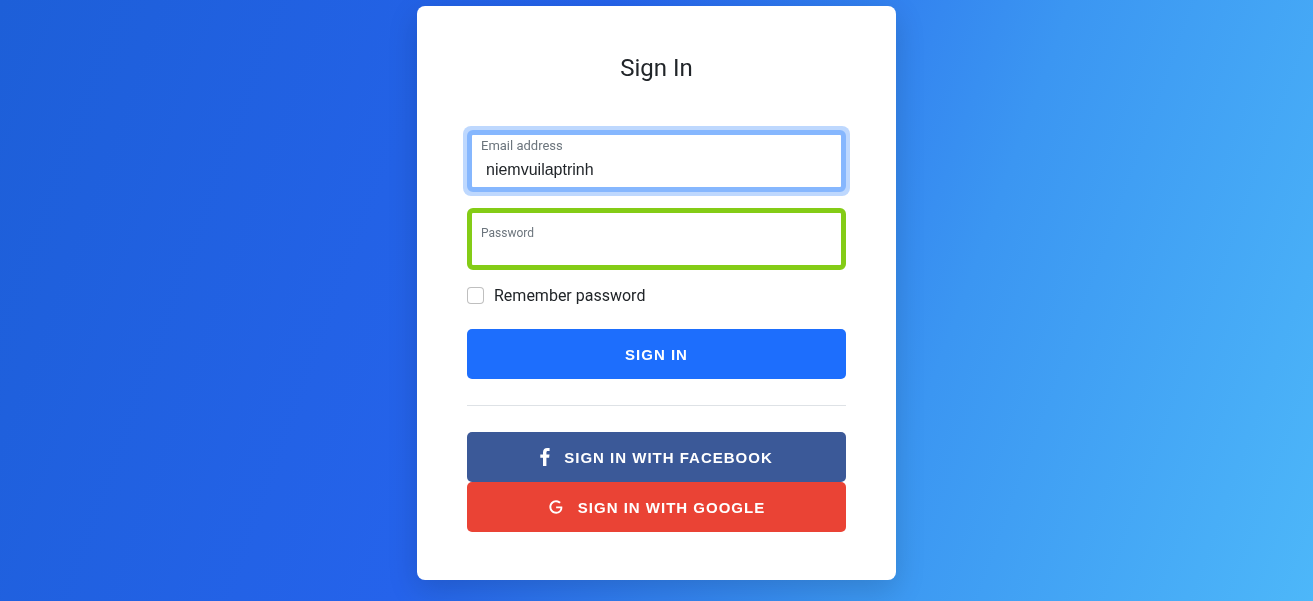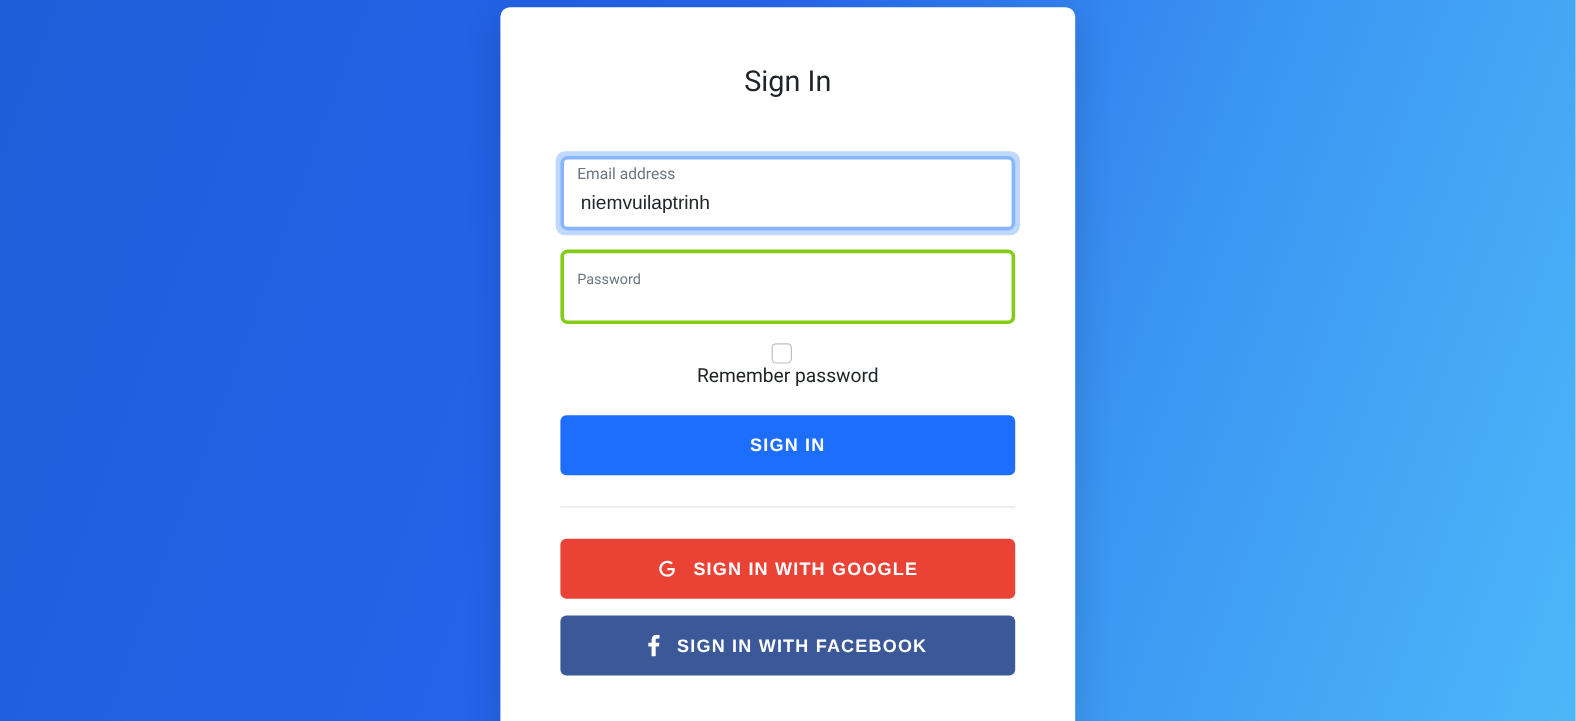--- a/index.html
+++ b/index.html
@@ -49,21 +49,21 @@
     .form-control {
       position: relative;
       z-index: 1;
       width: 100%;
       height: 62px;
       padding: 26px 14px 8px 14px;
       font-size: 16px;
       line-height: 1.25;
       color: #212529;
       background-color: #fff;
-      border: 3px solid #84cc16;
+      border: 5px solid #84cc16;
       border-radius: 6px;
       outline: none;
     }
     .form-floating.focused .form-control {
       border-color: #86b7fe;
     }
     .form-floating .floating-label {
       position: absolute;
       z-index: 2;
       top: 18px;
@@ -76,21 +76,20 @@
     .form-floating.has-value .floating-label,
     .form-floating.focused .floating-label {
       top: 8px;
       font-size: 13px;
       color: #6c757d;
     }
     .form-check {
       display: flex;
       align-items: center;
       margin-bottom: 24px;
-      flex-direction: column;
     }
     .form-check-input {
       width: 17px;
       height: 17px;
       border: 1px solid rgba(0,0,0,0.25);
       border-radius: 4px;
       background: #fff;
       margin-right: 10px;
       appearance: none;
       cursor: pointer;
@@ -161,32 +160,32 @@
       <label class="form-check-label">Remember password</label>
     </div>
 
     <div class="d-grid">
       <button type="submit" class="btn btn-primary">Sign in</button>
     </div>
 
     <hr>
 
     <div class="d-grid">
+      <button type="button" class="btn btn-facebook">
+        <span class="icon">
+          <svg width="10" height="18" viewBox="0 0 10 18" fill="#ffffff">
+            <path d="M6.4 18V9.8h2.7l.4-3.2H6.4V4.5c0-.9.3-1.5 1.6-1.5H9.6V.1C9.3.1 8.3 0 7.1 0 4.7 0 3 1.5 3 4.2v2.4H.3v3.2H3V18h3.4z"></path>
+          </svg>
+        </span>
+        <span>Sign in with Facebook</span>
+      </button>
+
       <button type="button" class="btn btn-google">
         <span class="icon">
           <svg width="16" height="16" viewBox="0 0 24 24" fill="#ffffff">
             <path d="M21.35 11.1h-9.17v2.73h6.51c-.33 3.81-3.5 5.44-6.5 5.44C8.36 19.27 5 16.25 5 12c0-4.1 3.2-7.27 7.2-7.27 3.09 0 4.9 1.97 4.9 1.97L19 4.72S16.56 2 12.1 2C6.42 2 2.03 6.8 2.03 12c0 5.05 4.13 10 10.22 10 5.35 0 9.25-3.67 9.25-9.09 0-1.15-.15-1.81-.15-1.81z"></path>
           </svg>
         </span>
         <span>Sign in with Google</span>
       </button>
-
-      <button type="button" class="btn btn-facebook">
-        <span class="icon">
-          <svg width="10" height="18" viewBox="0 0 10 18" fill="#ffffff">
-            <path d="M6.4 18V9.8h2.7l.4-3.2H6.4V4.5c0-.9.3-1.5 1.6-1.5H9.6V.1C9.3.1 8.3 0 7.1 0 4.7 0 3 1.5 3 4.2v2.4H.3v3.2H3V18h3.4z"></path>
-          </svg>
-        </span>
-        <span>Sign in with Facebook</span>
-      </button>
     </div>
   </form>
 </div>
 
 </body></html>

